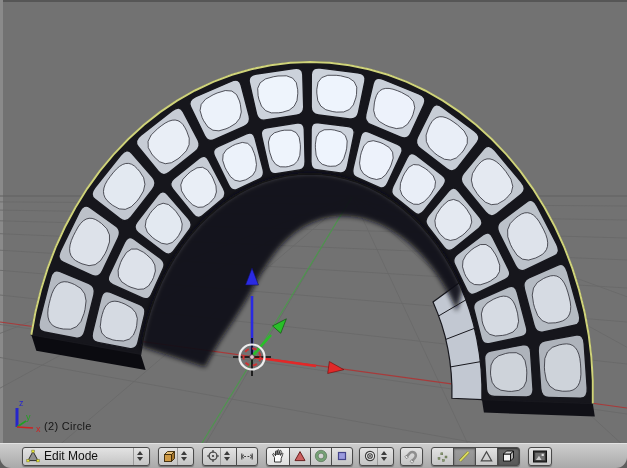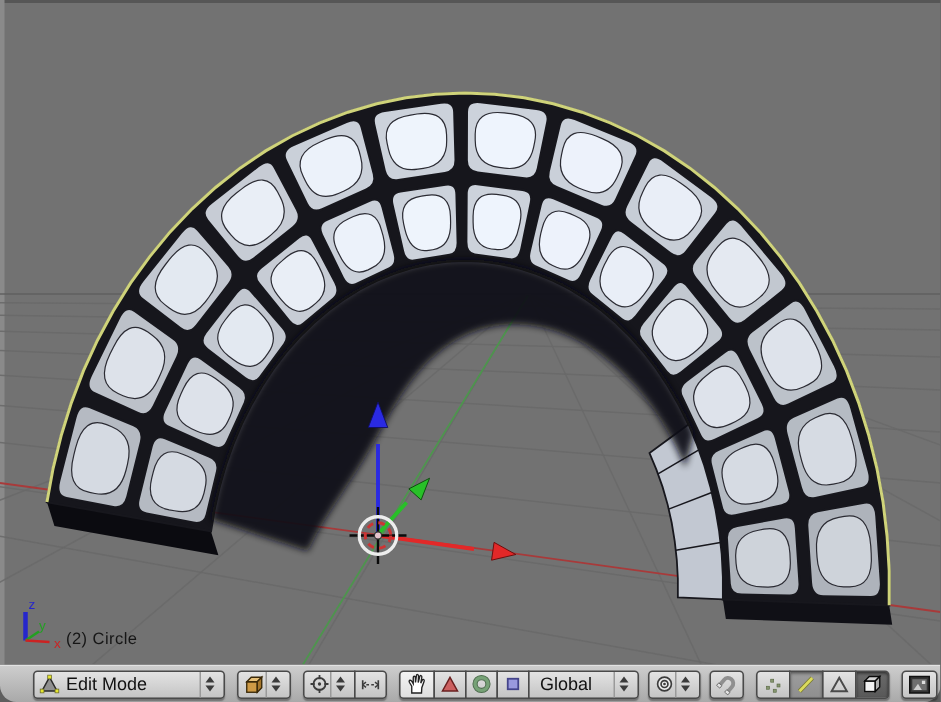--- a/index.html
+++ b/index.html
@@ -269,28 +269,20 @@
         </svg>
       </span>
     </div>
     <div class="btn">
       <span class="icon">
         <svg width="14" height="14" viewBox="0 0 14 14">
           <rect x="3.5" y="3.5" width="7" height="7" fill="#9a9ade" stroke="#44448a" stroke-width="1.2"></rect>
         </svg>
       </span>
     </div>
-    <div class="btn w-global">
-      <span class="dd-label">Global</span>
-      <span class="dd-fill"></span>
-      <span class="stepper">
-        <span class="tri-up"></span>
-        <span class="tri-dn"></span>
-      </span>
-    </div>
   </div>
 
   <span class="sp6"></span>
 
   <div class="grp">
     <div class="btn">
       <span class="icon">
         <svg width="14" height="14" viewBox="0 0 14 14">
           <circle cx="7" cy="7" r="4.6" fill="#eaeaea" stroke="#3c3c3c" stroke-width="1.1"></circle>
           <circle cx="7" cy="7" r="2.3" fill="none" stroke="#3c3c3c" stroke-width="1.1"></circle>

